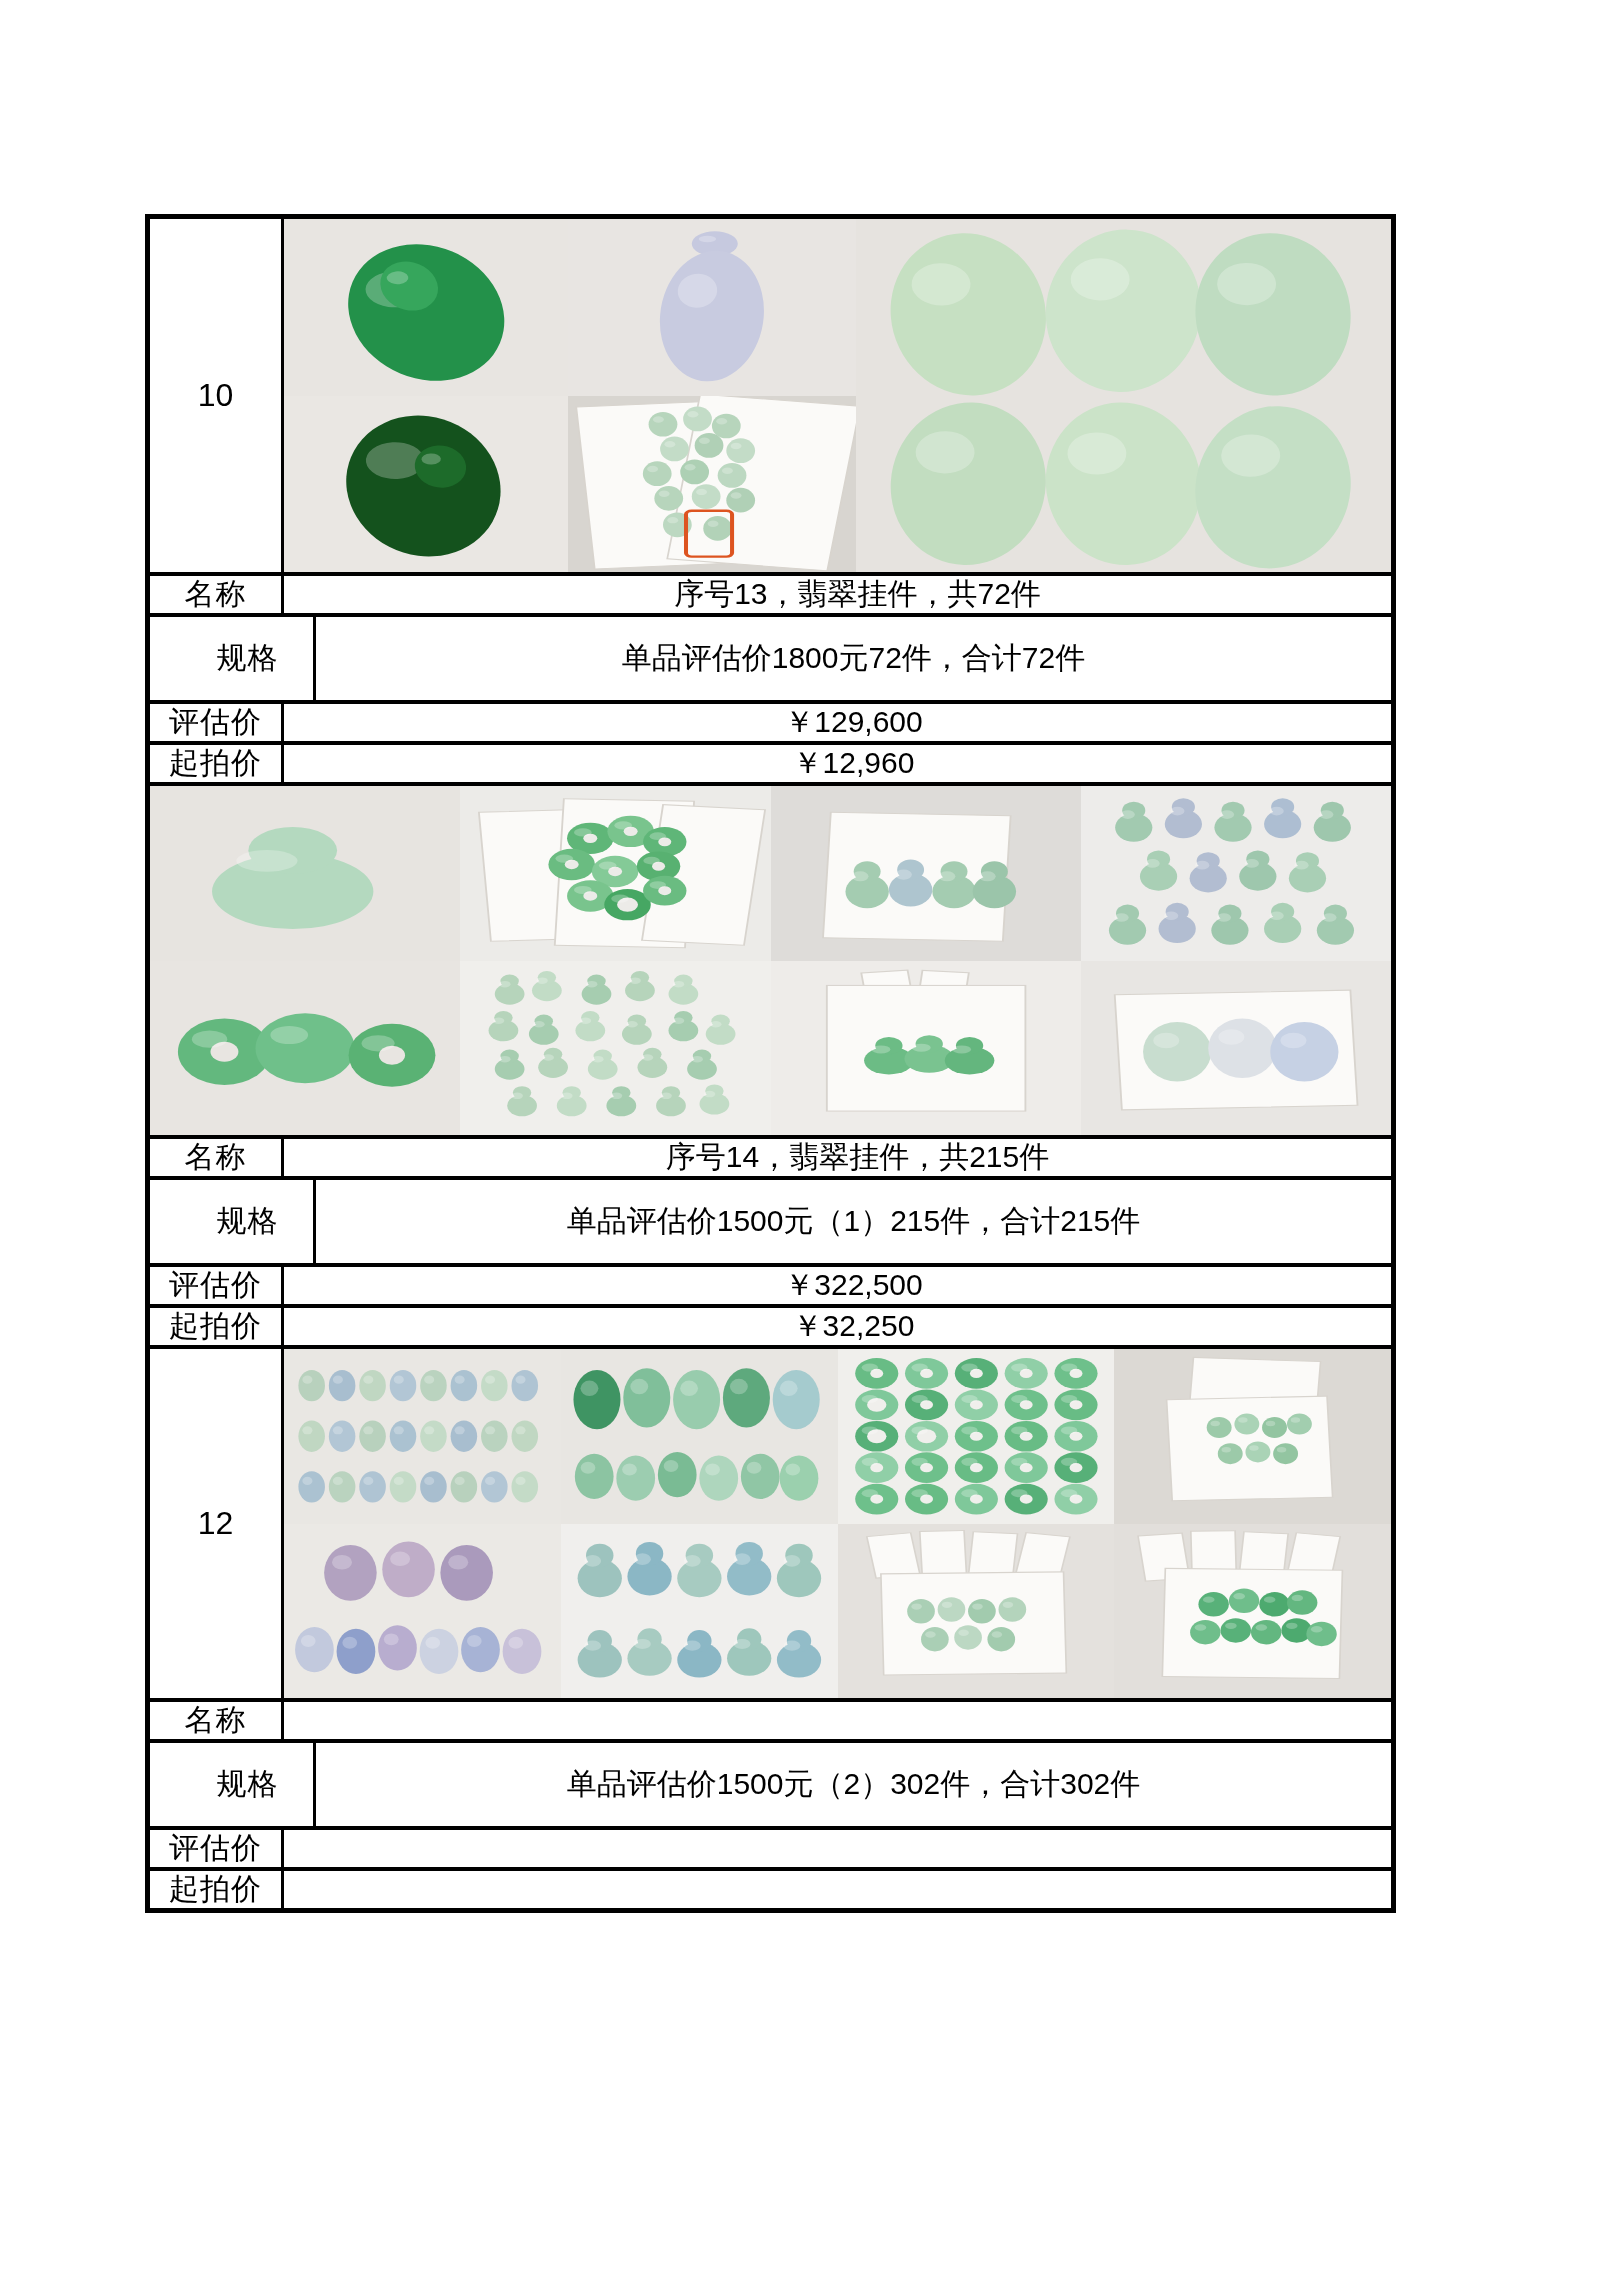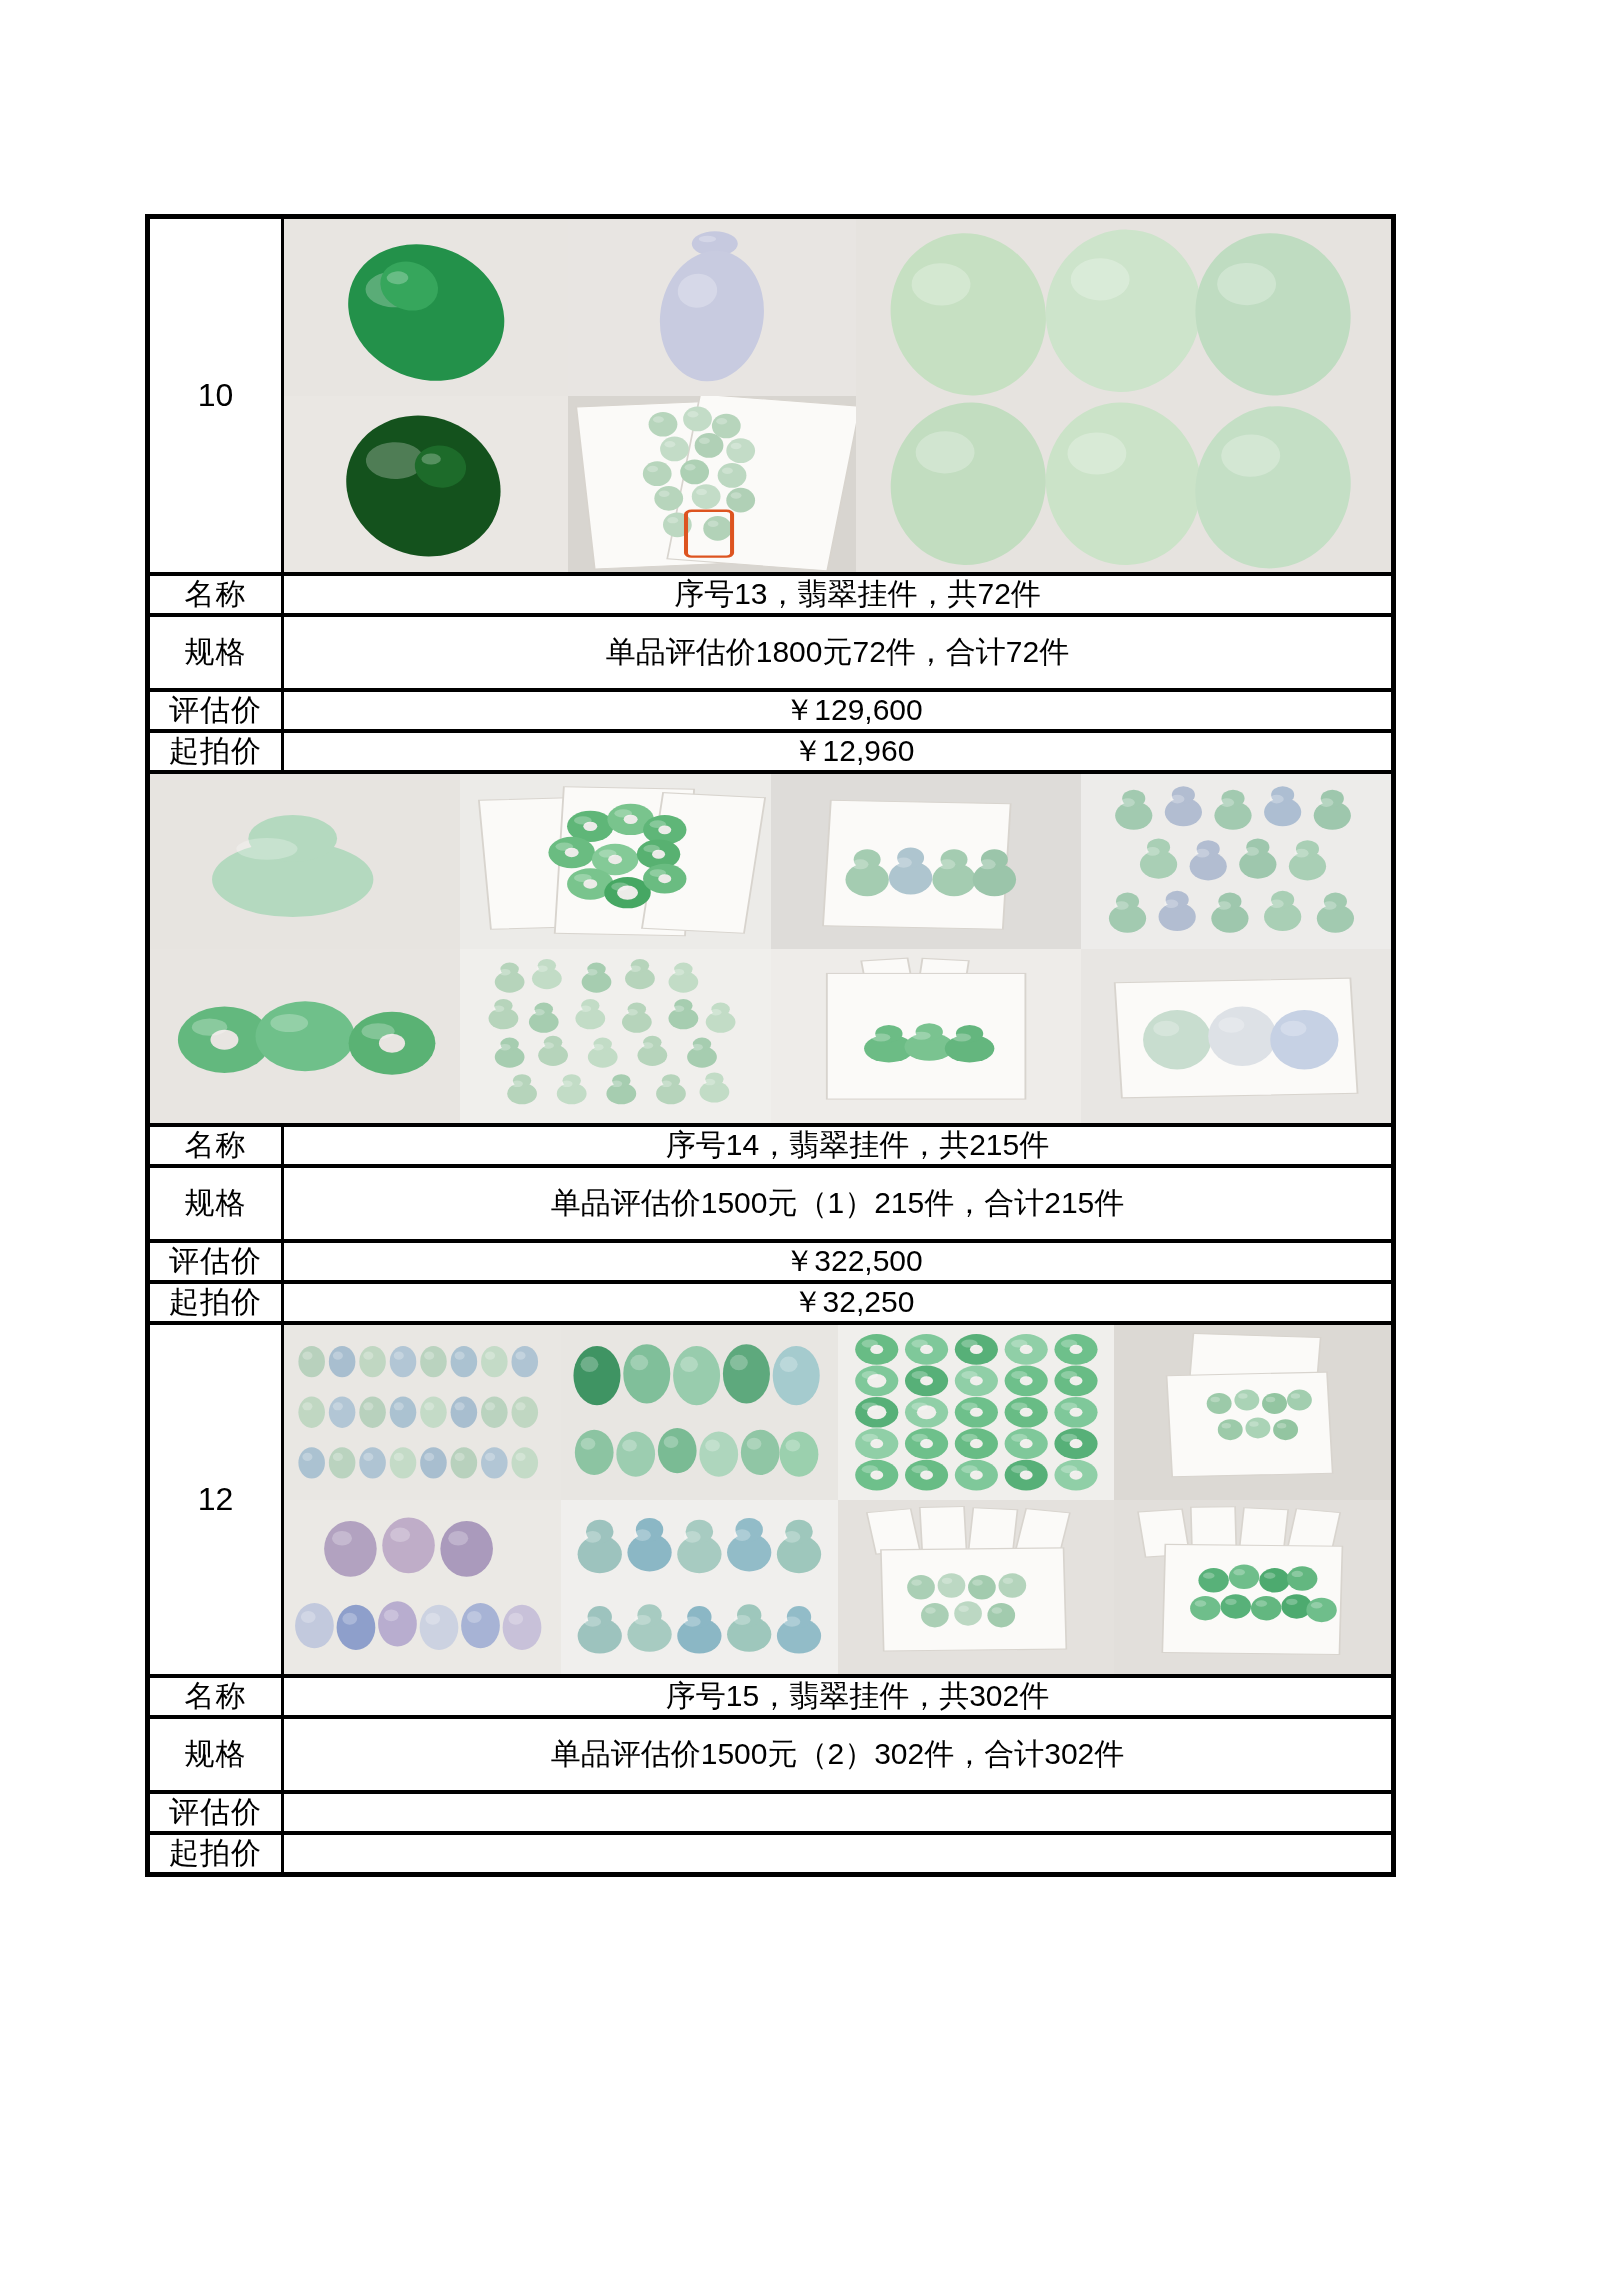--- a/index.html
+++ b/index.html
@@ -11,21 +11,21 @@
   .row{display:flex;border-top:4.6px solid #000;box-sizing:border-box;}
   .catalog .item:first-child .row:first-child{border-top:0;}
   .cell{box-sizing:border-box;}
   .head{width:134px;flex:0 0 134px;border-right:3.6px solid #000;
         display:flex;align-items:center;justify-content:center;
         font-size:30px;letter-spacing:1px;background:#fff;}
   .val{flex:1;display:flex;align-items:center;justify-content:center;
        font-size:30px;background:#fff;border-radius:6px;}
   .h-photo{height:353px;}
   .h-name{height:41px;gap:40px;}
-  .h-spec{height:75px;}
+  .h-spec{height:87px;padding-left:32px;}
   .h-price{height:41px;gap:32px;}
   .num{font-size:32px;letter-spacing:0;}
   .photo-strip{flex:1;position:relative;overflow:hidden;background:#e9e6e2;}
   .tile{position:absolute;overflow:hidden;}
   .tile svg{position:absolute;inset:0;width:100%;height:100%;display:block;}
 </style>
 </head>
 <body>
 
 <div class="page">
@@ -1025,21 +1025,20 @@
                 <g>
                   <ellipse cx="75" cy="63" rx="5.5" ry="7" fill="#6fbe8b"></ellipse>
                   <ellipse cx="73.24" cy="60.34" rx="2.09" ry="1.82" fill="#ffffff" opacity="0.25"></ellipse>
                 </g>
               </svg>
             </div>
           </div>
       </div>
       <div class="row h-name">
         <div class="cell head">名称</div>
-        <div class="cell val">序号15，翡翠挂件，共302件</div>
       </div>
       <div class="row h-spec">
         <div class="cell head">规格</div>
         <div class="cell val">单品评估价1500元（2）302件，合计302件</div>
       </div>
       <div class="row h-price">
         <div class="cell head">评估价</div>
       </div>
       <div class="row h-price">
         <div class="cell head">起拍价</div>

